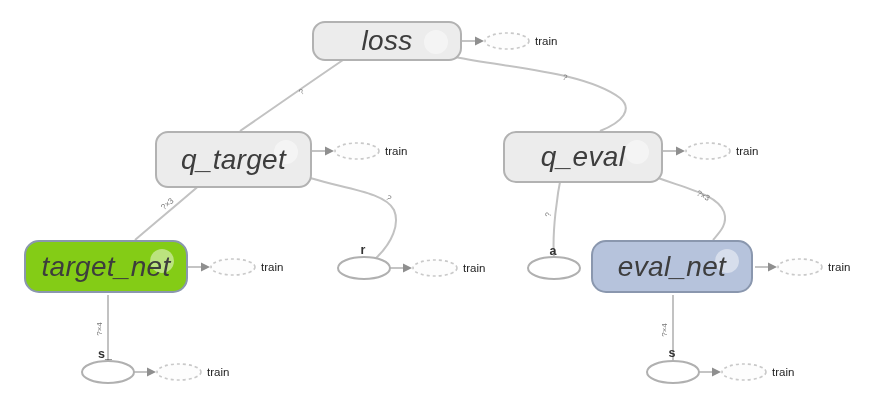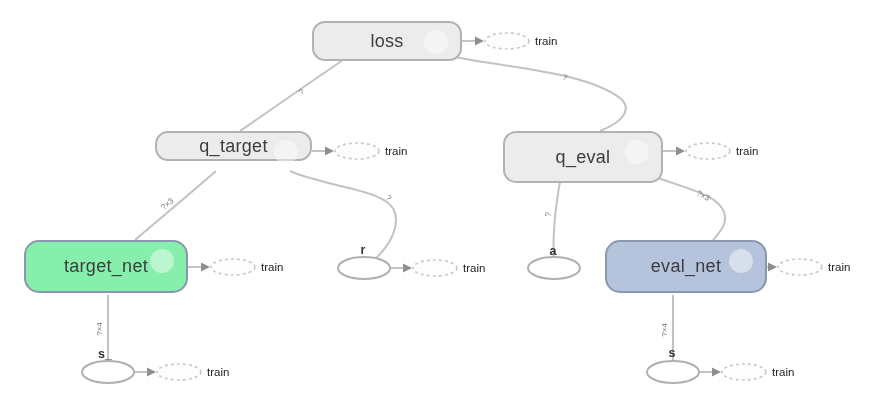--- a/index.html
+++ b/index.html
@@ -12,24 +12,24 @@
   }
   #edge-layer{position:absolute;left:0;top:0;}
   .ns-node{
     position:absolute;
     display:flex;align-items:center;justify-content:center;
     border-radius:13px;
     box-sizing:border-box;
     cursor:pointer;
   }
   .ns-node .lbl{
-    font-size:18px;
+    font-size:28px;
     color:#3d3d3d;
     letter-spacing:.3px;
-    position:relative;z-index:2;
+    position:relative;z-index:2;font-style:italic;
   }
   .ns-node .sheen{
     position:absolute;
     width:24px;height:24px;border-radius:50%;
     right:12px;top:7px;
     background:rgba(255,255,255,0.45);
     z-index:1;
   }
   .edge-path{fill:none;stroke-width:2px;}
   .edge-shape-label{font-size:8px;}
@@ -111,29 +111,29 @@
       <text x="363" y="254" class="op-label" text-anchor="middle">r</text>
       <ellipse cx="554" cy="268" rx="26" ry="11" fill="#ffffff" stroke="#b0b0b0" stroke-width="2"></ellipse>
       <text x="553" y="255" class="op-label" text-anchor="middle">a</text>
       <ellipse cx="673" cy="372" rx="26" ry="11" fill="#ffffff" stroke="#b0b0b0" stroke-width="2"></ellipse>
       <text x="672" y="357" class="op-label" text-anchor="middle">s</text>
     </svg>
     <div class="ns-node" style="left: 312px; top: 21px; width: 150px; height: 40px; background: rgb(236, 236, 236); border: 2px solid rgb(178, 178, 178);">
       <span class="sheen"></span>
       <span class="lbl">loss</span>
     </div>
-    <div class="ns-node" style="left: 155px; top: 131px; width: 157px; height: 30px; background: rgb(236, 236, 236); border: 2px solid rgb(178, 178, 178);">
+    <div class="ns-node" style="left: 155px; top: 131px; width: 157px; height: 57px; background: rgb(236, 236, 236); border: 2px solid rgb(178, 178, 178);">
       <span class="sheen"></span>
       <span class="lbl">q_target</span>
     </div>
     <div class="ns-node" style="left: 503px; top: 131px; width: 160px; height: 52px; background: rgb(236, 236, 236); border: 2px solid rgb(178, 178, 178);">
       <span class="sheen"></span>
       <span class="lbl">q_eval</span>
     </div>
-    <div class="ns-node" style="left: 24px; top: 240px; width: 164px; height: 53px; background: #86efac; border: 2px solid rgb(138, 151, 174); border-radius: 15px;">
+    <div class="ns-node" style="left: 24px; top: 240px; width: 164px; height: 53px; background: #84cc16; border: 2px solid rgb(138, 151, 174); border-radius: 15px;">
       <span class="sheen"></span>
       <span class="lbl">target_net</span>
     </div>
-    <div class="ns-node" style="left: 605px; top: 240px; width: 162px; height: 53px; background: rgb(182, 195, 220); border: 2px solid rgb(138, 151, 174); border-radius: 15px;">
+    <div class="ns-node" style="left: 591px; top: 240px; width: 162px; height: 53px; background: rgb(182, 195, 220); border: 2px solid rgb(138, 151, 174); border-radius: 15px;">
       <span class="sheen"></span>
       <span class="lbl">eval_net</span>
     </div>
   </div>
 
 </body></html>

